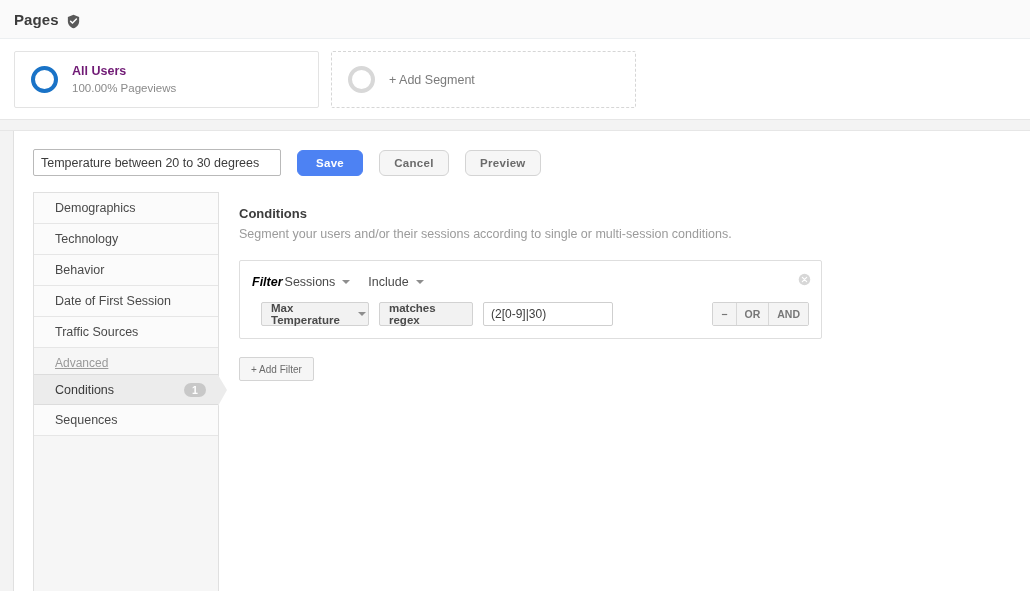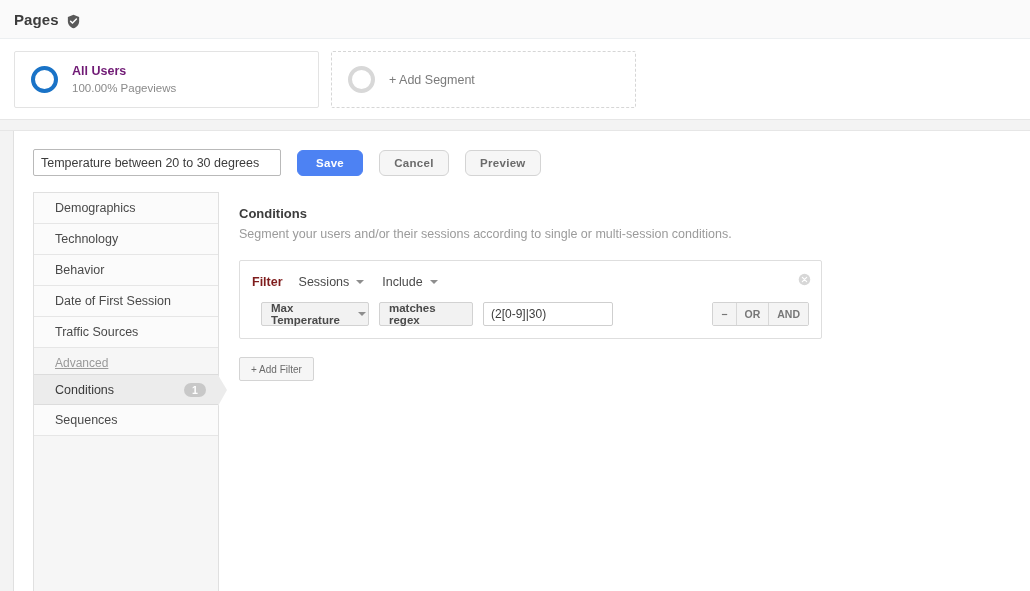--- a/index.html
+++ b/index.html
@@ -281,22 +281,23 @@
     position: relative;
   }
   .filter-row-1 {
     display: flex;
     align-items: center;
     height: 22px;
   }
   .filter-label {
     font-size: 12.5px;
     font-weight: bold;
-    color: #7f1d1d;
-    margin-right: 16px;
+    color: #000000;
+    margin-right: 2px;
+    font-style: italic;
   }
   .inline-select {
     font-size: 12.5px;
     color: #4a4a4a;
     margin-right: 18px;
     cursor: pointer;
     display: inline-flex;
     align-items: center;
     gap: 7px;
   }

